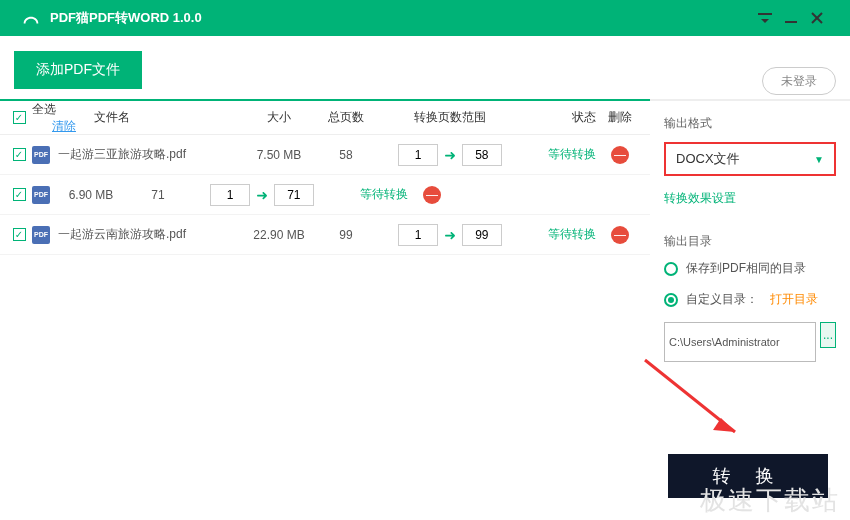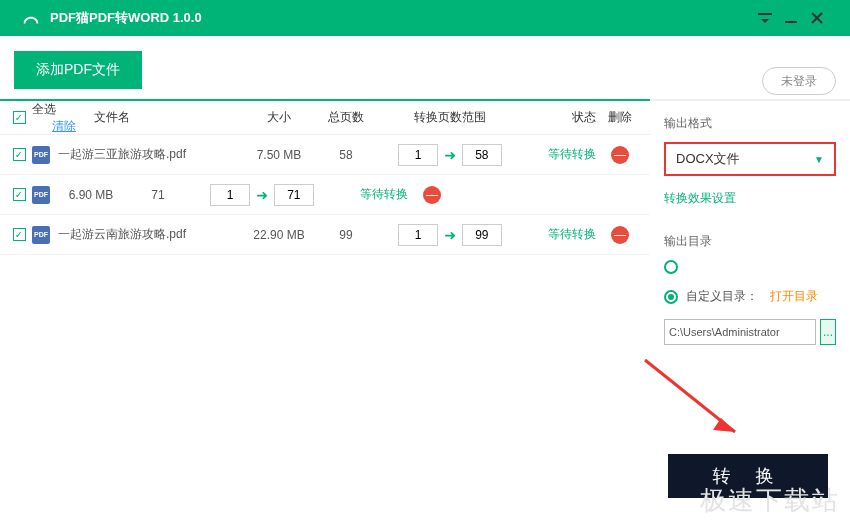--- a/index.html
+++ b/index.html
@@ -42,21 +42,21 @@
 .format-select { border: 2px solid #e33; height: 34px; display: flex; align-items: center; padding: 0 10px; font-size: 13px; color: #333; justify-content: space-between; cursor: pointer; margin-bottom: 12px; gap: 32px; }
 .format-select .caret { color: #00b377; font-size: 10px; }
 .effect-link { color: #00b377; font-size: 12px; cursor: pointer; }
 
 .outdir { margin-top: 26px; }
 .radio-row { display: flex; align-items: center; font-size: 12px; color: #555; margin-bottom: 14px; gap: 8px; }
 .radio { width: 14px; height: 14px; border: 2px solid #00b377; border-radius: 50%; display: inline-flex; align-items: center; justify-content: center; }
 .radio.checked::after { content: ""; width: 6px; height: 6px; background: #00b377; border-radius: 50%; }
 .open-link { color: #ff8a00; cursor: pointer; margin-left: 4px; }
 .path-row { display: flex; gap: 4px; }
-.path-input { flex: 1; height: 26px; border: 1px solid #bbb; font-size: 11px; padding: 0 4px; color: #555; }
+.path-input { flex: 1; height: 40px; border: 1px solid #bbb; font-size: 11px; padding: 0 4px; color: #555; }
 .path-browse { width: 26px; height: 26px; border: 1px solid #00b377; background: #e8f8f1; color: #00b377; font-size: 12px; cursor: pointer; }
 
 .convert-btn { position: absolute; right: 22px; bottom: 22px; width: 160px; height: 44px; background: #0f172a; color: #fff; border: none; font-size: 18px; letter-spacing: 10px; cursor: pointer; }
 
 .anno-arrow { position: absolute; right: 95px; bottom: 70px; pointer-events: none; }
 .watermark { position: absolute; right: 10px; bottom: 2px; color: #e3e3e3; font-size: 26px; font-weight: normal; letter-spacing: 2px; pointer-events: none; }
 </style>
 </head>
 <body>
 
@@ -163,20 +163,21 @@
     <div class="format-select">
       <span>DOCX文件</span>
       <span class="caret">▼</span>
     </div>
     <span class="effect-link">转换效果设置</span>
 
     <div class="outdir">
       <div class="section-label">输出目录</div>
       <div class="radio-row">
         <span class="radio"></span>
+        <span>保存到PDF相同的目录</span>
       </div>
       <div class="radio-row">
         <span class="radio checked"></span>
         <span>自定义目录：</span>
         <span class="open-link">打开目录</span>
       </div>
       <div class="path-row">
         <input class="path-input" value="C:\Users\Administrator" style="">
         <button class="path-browse">...</button>
       </div>

